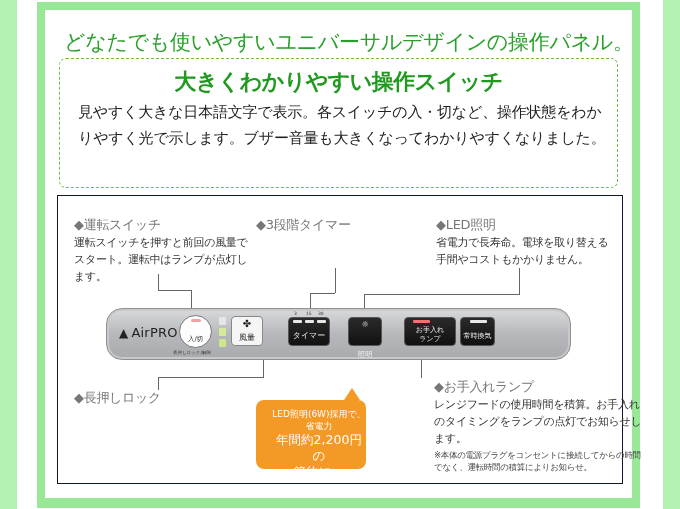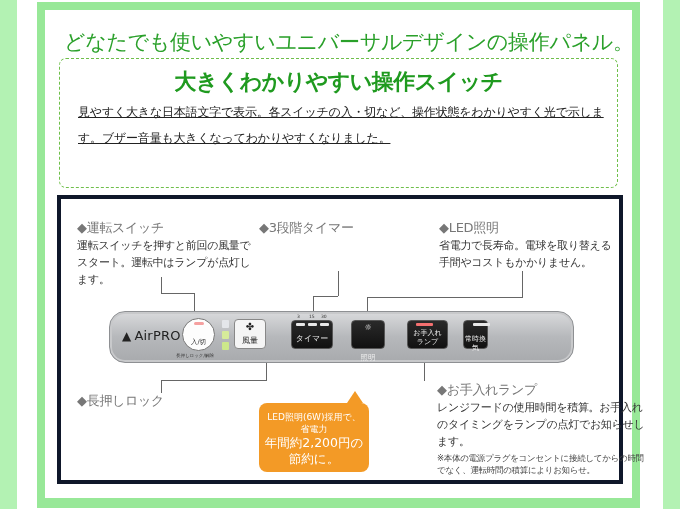--- a/index.html
+++ b/index.html
@@ -9,23 +9,23 @@
   .strip-left { position: absolute; left: 0; top: 0; width: 17px; height: 509px; background: #b3f2b3; }
   .strip-right { position: absolute; left: 663px; top: 0; width: 17px; height: 509px; background: #b3f2b3; }
 
   .frame { position: absolute; left: 37px; top: 2px; width: 603px; height: 506px; background: #98e898; }
   .content { position: absolute; left: 45px; top: 10px; width: 587px; height: 488px; background: #ffffff; }
 
   .headline { position: absolute; left: 19px; top: 18px; font-size: 21px; color: #2aa02a; letter-spacing: -0.3px; white-space: nowrap; }
 
   .feature-box { position: absolute; left: 14px; top: 48px; width: 559px; height: 130px; border: 1.5px dashed #6fbf4a; border-radius: 7px; }
   .feature-title { position: absolute; left: 0; top: 8px; width: 100%; text-align: center; font-size: 22px; font-weight: bold; color: #1f9a1f; letter-spacing: -0.5px; }
-  .feature-text { position: absolute; left: 18px; top: 40px; width: 530px; font-size: 12px; line-height: 26px; color: #222; letter-spacing: -0.2px; text-decoration: underline; }
+  .feature-text { position: absolute; left: 18px; top: 40px; width: 530px; font-size: 15px; line-height: 26px; color: #222; letter-spacing: -0.2px; }
 
-  .diagram { position: absolute; left: 12px; top: 185px; width: 566px; height: 289px; border: 4px solid #0f172a; background: #fff; }
+  .diagram { position: absolute; left: 12px; top: 185px; width: 566px; height: 289px; border: 1px solid #0f172a; background: #fff; }
 
   .callout { position: absolute; color: #333; font-size: 11px; line-height: 17px; letter-spacing: -0.3px; }
   .callout .ttl { color: #777; font-size: 13px; line-height: 18px; }
   .note { font-size: 8.5px; line-height: 12px; color: #444; margin-top: 2px; }
 
   .line { position: absolute; background: #666; }
 
   .panel { position: absolute; left: 48px; top: 112px; width: 465px; height: 52px; border-radius: 16px;
            background: linear-gradient(#d9dadc, #b6b8bb 50%, #a8aaad); border: 1.5px solid #8e9093;
            box-shadow: inset 0 0 0 2px #c8c9cb; }
@@ -43,21 +43,21 @@
 
   .btn-fan { position: absolute; left: 124px; top: 7px; width: 32px; height: 30px; border-radius: 4px; background: #f5f5f5; border: 1.5px solid #888; text-align: center; }
   .btn-fan .ic { position: absolute; left: 0; top: 1px; width: 100%; font-size: 10px; color: #222; }
   .btn-fan .lb { position: absolute; left: 0; top: 15px; width: 100%; font-size: 8px; color: #222; }
 
   .tick { position: absolute; top: 2px; font-size: 4.5px; color: #333; }
   .dbtn { position: absolute; top: 8px; height: 29px; border-radius: 4px; background: linear-gradient(#2a2a2a, #111); border: 1px solid #555; color: #eee; text-align: center; }
   .dbtn .lb { position: absolute; left: 0; width: 100%; font-size: 7.5px; line-height: 9px; }
   .dbtn .bar { position: absolute; height: 3px; border-radius: 1px; }
 
-  .bubble { position: absolute; left: 198px; top: 204px; width: 110px; height: 69px; background: #f39a26; border-radius: 8px; color: #fff; text-align: center; }
+  .bubble { position: absolute; left: 198px; top: 204px; width: 110px; height: 69px; background: #f39a26; border-radius: 8px; color: #fff; text-align: center; padding-left: 16px; }
   .bubble::before { content: ""; position: absolute; left: 88px; top: -12px; border-left: 8px solid transparent; border-right: 8px solid transparent; border-bottom: 12px solid #f39a26; }
   .bubble .s { font-size: 9px; line-height: 12px; }
   .bubble .b { font-size: 12.5px; line-height: 16px; }
 </style>
 </head>
 <body>
 
 <div class="strip-left"></div>
 <div class="strip-right"></div>
 
@@ -133,27 +133,27 @@
         <div class="bar" style="left:16px; top:2px; width:9px; background:#e8e8e8;"></div>
         <div class="bar" style="left:28px; top:2px; width:9px; background:#e8e8e8;"></div>
         <div class="lb" style="top:13px; font-size:8px;">タイマー</div>
       </div>
 
       <div class="dbtn" style="left:241px; width:34px;">
         <div class="lb" style="top:2px; font-size:8px;">☼</div>
         <div class="lb" style="top:32px;">照明</div>
       </div>
 
-      <div class="dbtn" style="left:297px; width:41px;">
+      <div class="dbtn" style="left:297px; width:52px;">
         <div class="bar" style="left:8px; top:2px; width:17px; background:#f47070;"></div>
         <div class="lb" style="top:8px; font-size:7px;">お手入れ</div>
         <div class="lb" style="top:17px; font-size:7px;">ランプ</div>
       </div>
 
-      <div class="dbtn" style="left:353px; width:25px;">
+      <div class="dbtn" style="left:353px; width:35px;">
         <div class="bar" style="left:9px; top:2px; width:17px; background:#e8e8e8;"></div>
         <div class="lb" style="top:14px; font-size:7px;">常時換気</div>
       </div>
     </div>
 
     <div class="callout" style="left:16px; top:193px; width:180px;">
       <div class="ttl">◆長押しロック</div>
     </div>
 
     <div class="bubble">

